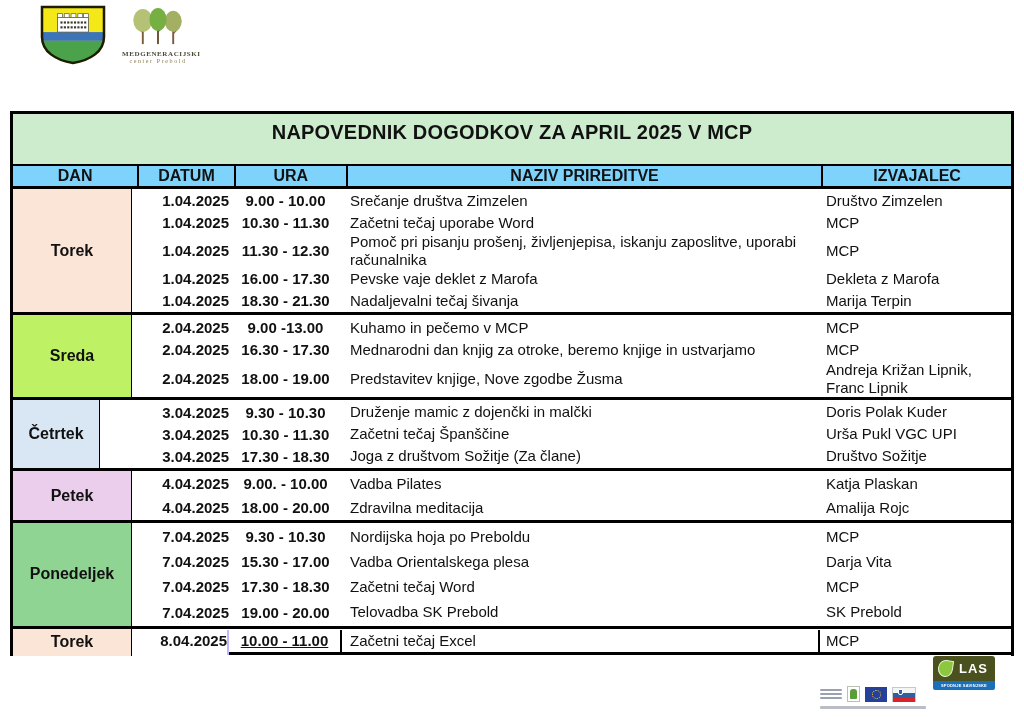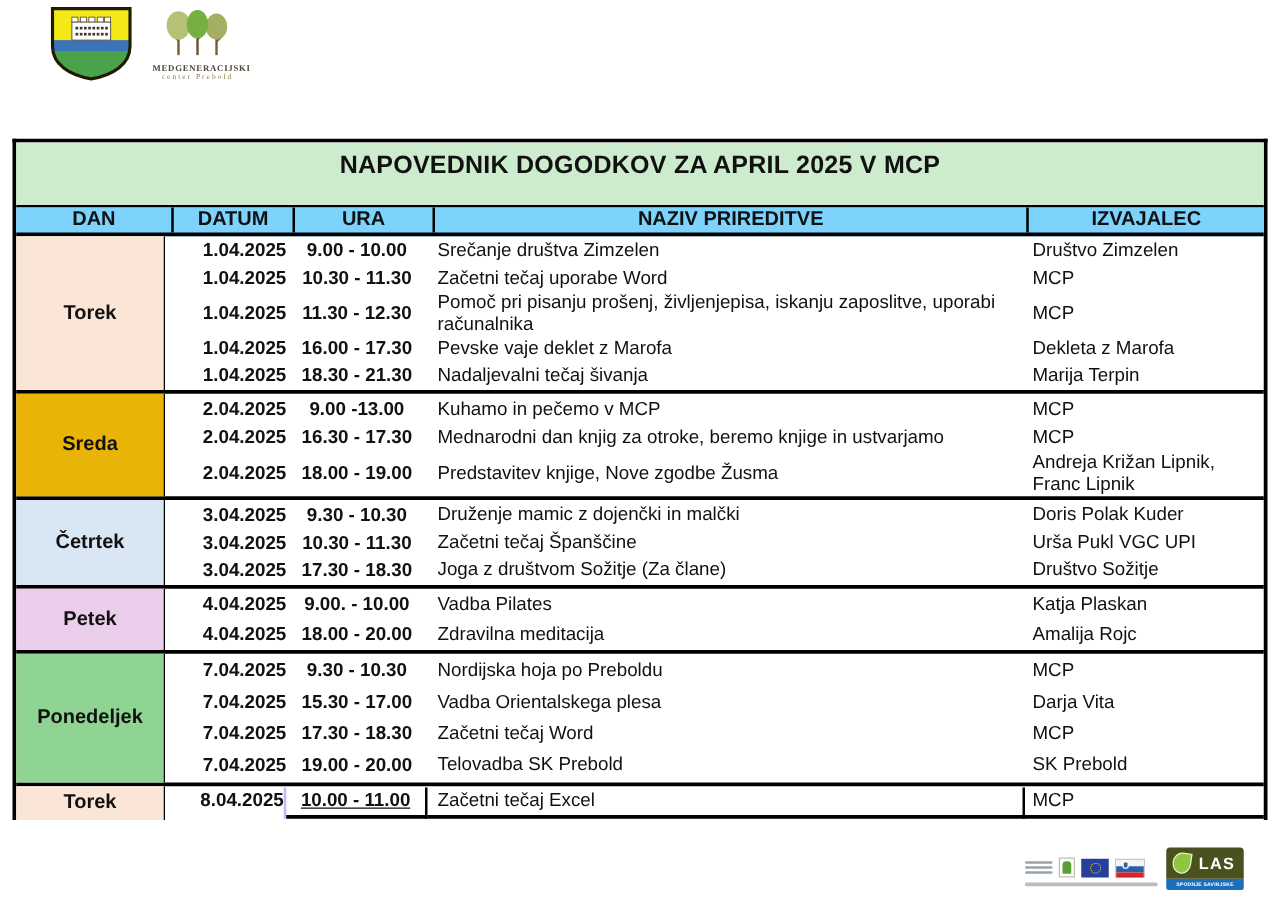--- a/index.html
+++ b/index.html
@@ -25,21 +25,21 @@
   .day-cell { width:125px; border-right:1px solid #000; display:flex; align-items:center; justify-content:center; font-weight:bold; font-size:16px; }
   .events { flex:1; display:flex; flex-direction:column; justify-content:center; padding:1px 0; }
   .event-row { display:flex; align-items:center; min-height:22px; }
   .e-datum { width:97px; text-align:right; font-weight:bold; font-size:15px; }
   .e-ura { width:113px; text-align:center; font-weight:bold; font-size:15px; }
   .e-naziv { width:478px; padding-left:8px; padding-right:10px; font-size:15px; line-height:17.5px; }
   .e-izv { width:191px; padding-left:6px; padding-right:4px; font-size:15px; line-height:17.5px; }
 
   .b0 .event-row { min-height:21.5px; }
   .b1 .event-row { min-height:22.5px; }
-  .b2 .event-row { min-height:22px; }
+  .b2 .event-row { min-height:22px;padding-left:32px; }
   .b3 .event-row { min-height:23.5px; }
   .b4 .event-row { min-height:25.2px; }
 
   
   .b5 { border-bottom:none; }
   .b5 .event-row { align-items:stretch; height:25px; min-height:25px; }
   .b5 .event-row > div { line-height:22px; }
   .b5 .e-datum { border-right:2px solid #c4b5fd; }
   .b5 .e-ura   { border-right:2px solid #000; border-bottom:3px solid #000;text-decoration:underline; }
   .b5 .e-naziv { border-right:2px solid #000; border-bottom:3px solid #000; }
@@ -52,21 +52,21 @@
   .tiny-text-lines span { display:block; height:2px; background:#9aa3ad; border-radius:1px; }
   .emblem { width:13px; height:16px; background:#fff; border:1px solid #b9c2b0; display:flex; align-items:center; justify-content:center; }
   .emblem i { display:block; width:7px; height:10px; background:#5a9e3a; border-radius:3px 3px 1px 1px; }
   .eu-flag { width:22px; height:15px; background:#24409a; display:flex; align-items:center; justify-content:center; }
   .eu-flag i { display:block; width:9px; height:9px; border:1px dotted #f8d12c; border-radius:50%; }
   .si-flag { width:24px; height:15px; position:relative; border:0.5px solid #c8c8c8; }
   .si-flag .s1 { height:5px; background:#f4f4f4; } .si-flag .s2 { height:5px; background:#2e5fa3; } .si-flag .s3 { height:4.5px; background:#d8232a; }
   .si-flag .crest { position:absolute; left:5px; top:1.5px; width:5px; height:6px; background:#2e5fa3; border:0.5px solid #fff; border-radius:0 0 2px 2px; }
   .funding-caption { margin-top:4px; height:3px; width:106px; background:#b9bec6; border-radius:1px; }
 
-  .las { position:absolute; left:933px; top:678px; width:62px; }
+  .las { position:absolute; left:933px; top:656px; width:62px; }
   .las-main { height:25px; background:#4b511e; border-radius:3px 3px 0 0; display:flex; align-items:center; justify-content:flex-end; padding:0 7px 0 4px; position:relative; }
   .las-leaf { position:absolute; left:5px; top:4px; width:15px; height:17px; background:#8dc63f; border:1px solid #e9f3d5; border-radius:60% 0 60% 60%; transform:rotate(8deg); }
   .las-label { color:#fff; font-size:13px; font-weight:bold; letter-spacing:1px; }
   .las-bar { height:9px; background:#1a6fba; border-radius:0 0 2px 2px; color:#fff; font-size:4px; text-align:center; line-height:9px; letter-spacing:0.2px; font-weight:bold; }
 </style>
 </head>
 <body>
 
 <div class="page">
 
@@ -168,21 +168,21 @@
         <div class="event-row">
           <div class="e-datum">1.04.2025</div>
           <div class="e-ura">18.30 - 21.30</div>
           <div class="e-naziv">Nadaljevalni tečaj šivanja</div>
           <div class="e-izv">Marija Terpin</div>
         </div>
       </div>
     </div>
 
     <div class="day-block b1">
-      <div class="day-cell" style="background-color: #eab308;">Sreda</div>
+      <div class="day-cell" style="background-color: #bef264;">Sreda</div>
       <div class="events">
         <div class="event-row">
           <div class="e-datum">2.04.2025</div>
           <div class="e-ura">9.00 -13.00</div>
           <div class="e-naziv">Kuhamo in pečemo v MCP</div>
           <div class="e-izv">MCP</div>
         </div>
         <div class="event-row">
           <div class="e-datum">2.04.2025</div>
           <div class="e-ura">16.30 - 17.30</div>

